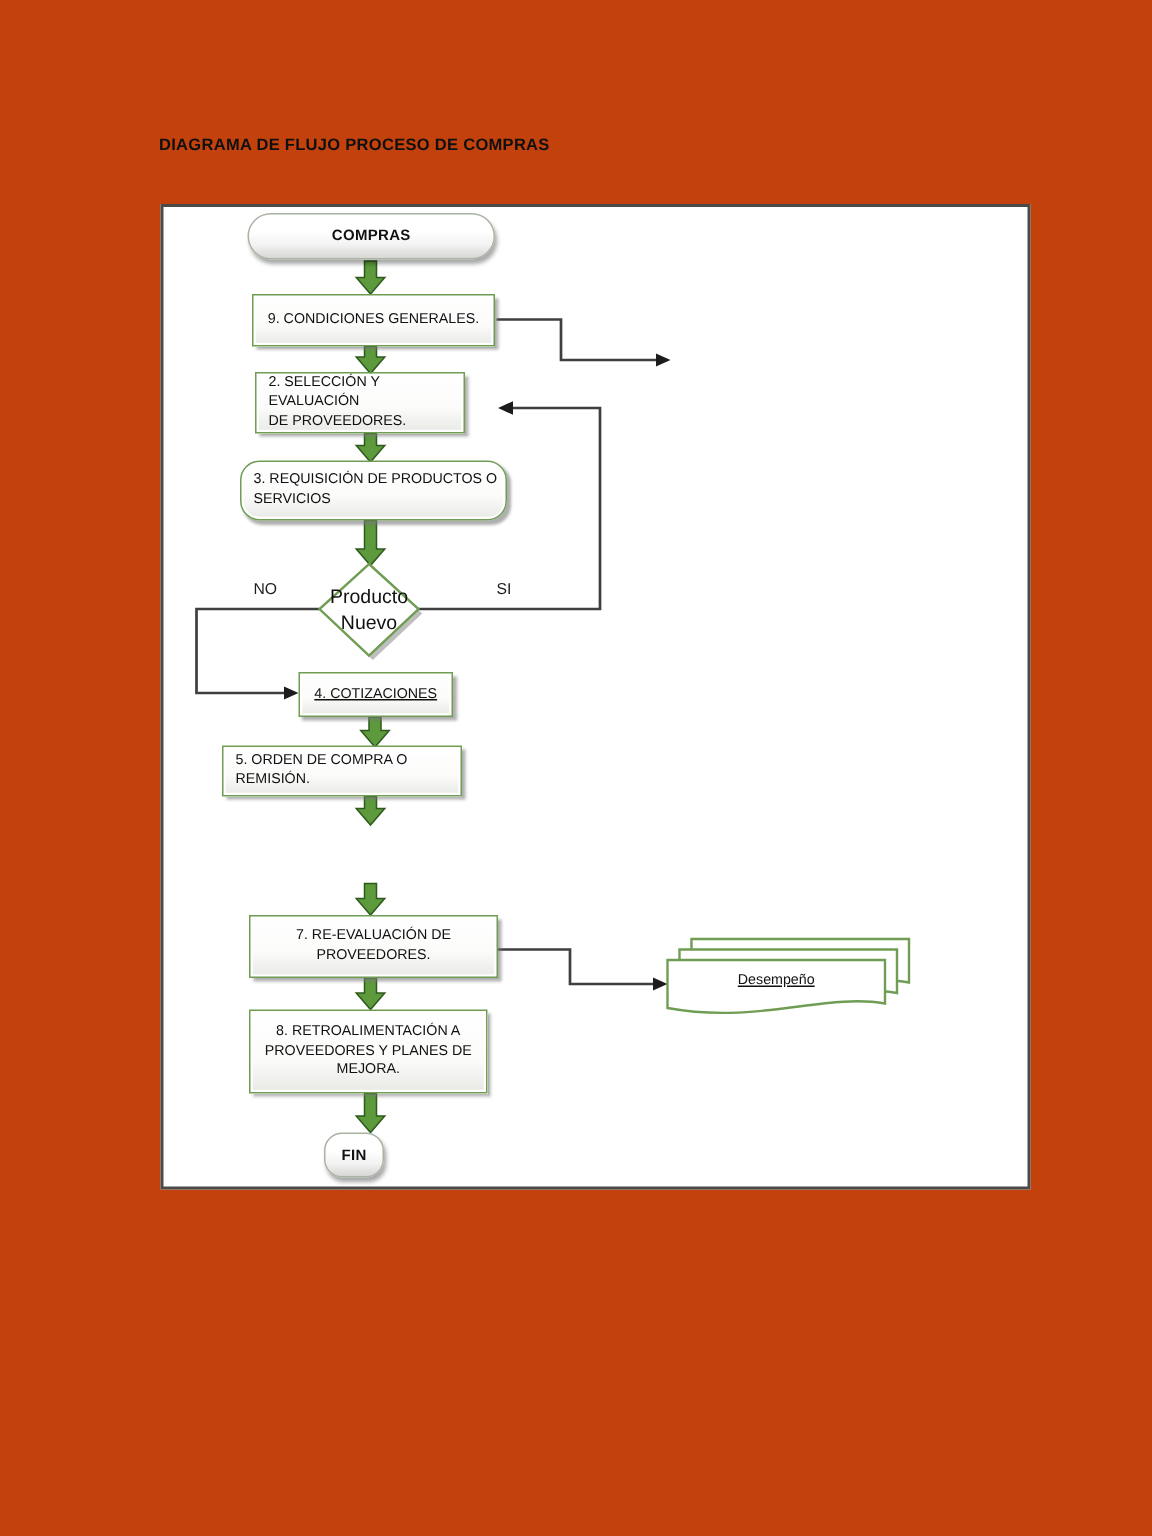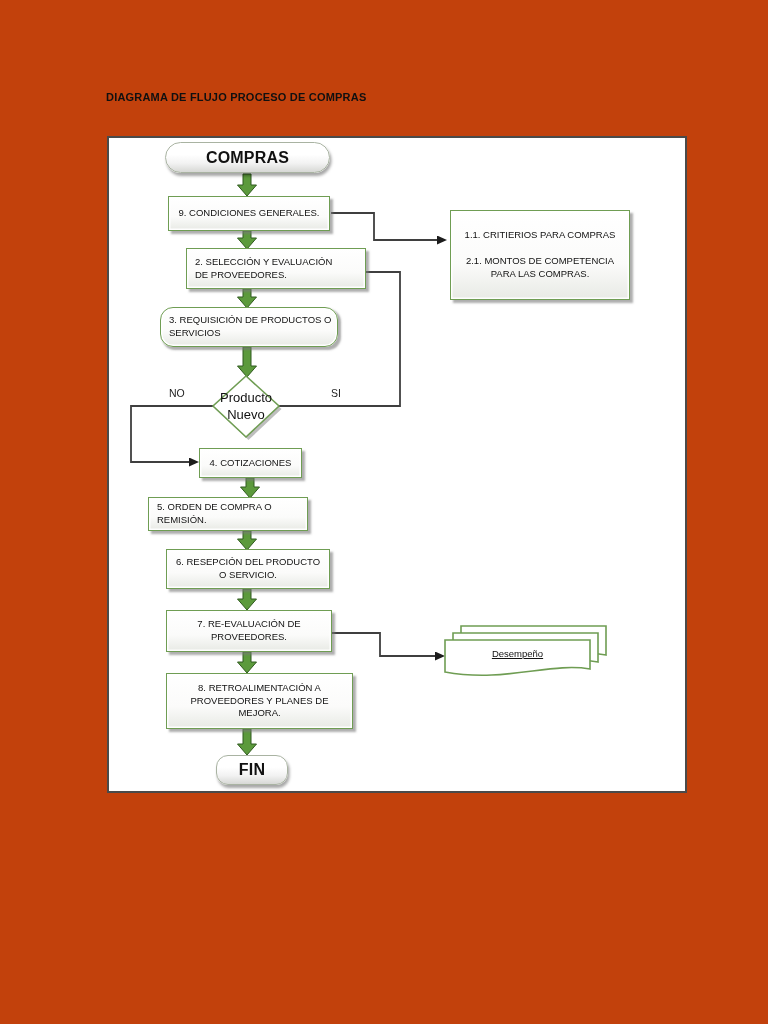--- a/index.html
+++ b/index.html
@@ -6,21 +6,21 @@
   body{width:768px;height:1024px;position:relative;font-family:"Liberation Sans",sans-serif;color:#111;overflow:hidden;}
   .page{position:absolute;inset:0;background:#c2410c;}
   .doc-title{position:absolute;left:106px;top:91px;font-size:11px;font-weight:bold;letter-spacing:0.2px;color:#101010;}
   .frame{position:absolute;left:107px;top:136px;width:576px;height:653px;border:2px solid #4a4a4a;background:#fff;}
   svg.layer{position:absolute;left:0;top:0;width:768px;height:1024px;}
   .node{position:absolute;display:flex;align-items:center;justify-content:center;box-sizing:border-box;background:linear-gradient(180deg,#ffffff 0%,#fbfbfa 60%,#e8eae5 100%);border:1.5px solid #6f9d53;box-shadow:2.5px 2.5px 2px rgba(120,120,120,0.6), inset 0 0 0 1.5px rgba(255,255,255,0.95);font-size:9.5px;line-height:1.35;}
   .node .txt{white-space:pre-line;width:100%;}
   .t-center .txt{text-align:center;}
   .t-left{justify-content:flex-start;}
   .t-left .txt{text-align:left;padding-left:8px;padding-right:4px;}
-  .oval{position:absolute;display:flex;align-items:center;justify-content:center;box-sizing:border-box;background:linear-gradient(180deg,#ffffff 40%,#f2f2f2 70%,#d7d8d5 100%);border:1px solid #a9b3a2;border-radius:16px;box-shadow:1.5px 3px 3px rgba(0,0,0,0.35), inset 0 2px 0 rgba(255,255,255,0.9);font-weight:bold;font-size:16px;letter-spacing:0.2px;}
+  .oval{position:absolute;display:flex;align-items:center;justify-content:center;box-sizing:border-box;background:linear-gradient(180deg,#ffffff 40%,#f2f2f2 70%,#d7d8d5 100%);border:1px solid #a9b3a2;border-radius:16px;box-shadow:1.5px 3px 3px rgba(0,0,0,0.35), inset 0 2px 0 rgba(255,255,255,0.9);font-weight:bold;font-size:10px;letter-spacing:0.2px;}
   .plain-label{position:absolute;font-size:10.5px;color:#1d1d1d;}
   .diamond-label{position:absolute;display:flex;align-items:center;justify-content:center;text-align:center;font-size:13px;line-height:1.3;}
   .diamond-label .txt{white-space:pre-line;}
   .doc-label{position:absolute;font-size:9.5px;text-align:center;text-decoration:underline;}
   .conn{stroke:#3f3f3f;stroke-width:1.8;fill:none;}
   .g-arrow{fill:#5c9a3c;stroke:#2f5a1e;stroke-width:1;}
   .shape-green{fill:#ffffff;stroke:#6f9d53;stroke-width:1.6;}
   .shadow-poly{fill:rgba(70,70,70,0.35);stroke:none;}
 </style>
 </head>
@@ -63,67 +63,57 @@
   </svg>
 
   <div class="oval" style="left:165px;top:142px;width:165px;height:31px;">
     <span class="txt">COMPRAS</span>
   </div>
 
   <div class="node t-center" style="left:168px;top:196px;width:162px;height:35px;">
     <span class="txt">9. CONDICIONES GENERALES.</span>
   </div>
 
-  <div class="node t-center" style="left:450px;top:210px;width:180px;height:90px;">
-    <span class="txt">1.1. CRITIERIOS PARA COMPRAS
 
-2.1. MONTOS DE COMPETENCIA
-PARA LAS COMPRAS.</span>
-  </div>
-
-  <div class="node t-left" style="left:186px;top:248px;width:180px;height:41px;">
+  <div class="node t-left" style="left:170px;top:248px;width:140px;height:41px;">
     <span class="txt">2. SELECCIÓN Y EVALUACIÓN
 DE PROVEEDORES.</span>
   </div>
 
   <div class="node t-left" style="left:160px;top:307px;width:178px;height:40px;border-radius:13px;">
     <span class="txt">3. REQUISICIÓN DE PRODUCTOS O
 SERVICIOS</span>
   </div>
 
   <div class="diamond-label" style="left:210px;top:393px;width:72px;height:27px;">
     <span class="txt">Producto
 Nuevo</span>
   </div>
   <div class="plain-label" style="left:169px;top:387px;">NO</div>
   <div class="plain-label" style="left:331px;top:387px;">SI</div>
 
-  <div class="node t-center" style="left:199px;top:448px;width:103px;height:30px;">
+  <div class="node t-center" style="left:199px;top:448px;width:103px;height:30px;text-decoration:underline;">
     <span class="txt">4. COTIZACIONES</span>
   </div>
 
   <div class="node t-left" style="left:148px;top:497px;width:160px;height:34px;">
     <span class="txt">5. ORDEN DE COMPRA O REMISIÓN.</span>
   </div>
 
-  <div class="node t-center" style="left:166px;top:549px;width:164px;height:40px;">
-    <span class="txt">6. RESEPCIÓN DEL PRODUCTO
-O SERVICIO.</span>
-  </div>
 
   <div class="node t-center" style="left:166px;top:610px;width:166px;height:42px;">
     <span class="txt">7. RE-EVALUACIÓN DE
 PROVEEDORES.</span>
   </div>
 
-  <div class="node t-center" style="left:166px;top:673px;width:187px;height:56px;">
+  <div class="node t-center" style="left:166px;top:673px;width:159px;height:56px;">
     <span class="txt">8. RETROALIMENTACIÓN A
 PROVEEDORES Y PLANES DE
 MEJORA.</span>
   </div>
 
   <div class="doc-label" style="left:455px;top:648px;width:125px;">Desempeño</div>
 
-  <div class="oval" style="left:216px;top:755px;width:72px;height:30px;border-radius:12px;">
+  <div class="oval" style="left:216px;top:755px;width:40px;height:30px;border-radius:12px;">
     <span class="txt">FIN</span>
   </div>
 
 </div>
 
 </body></html>

